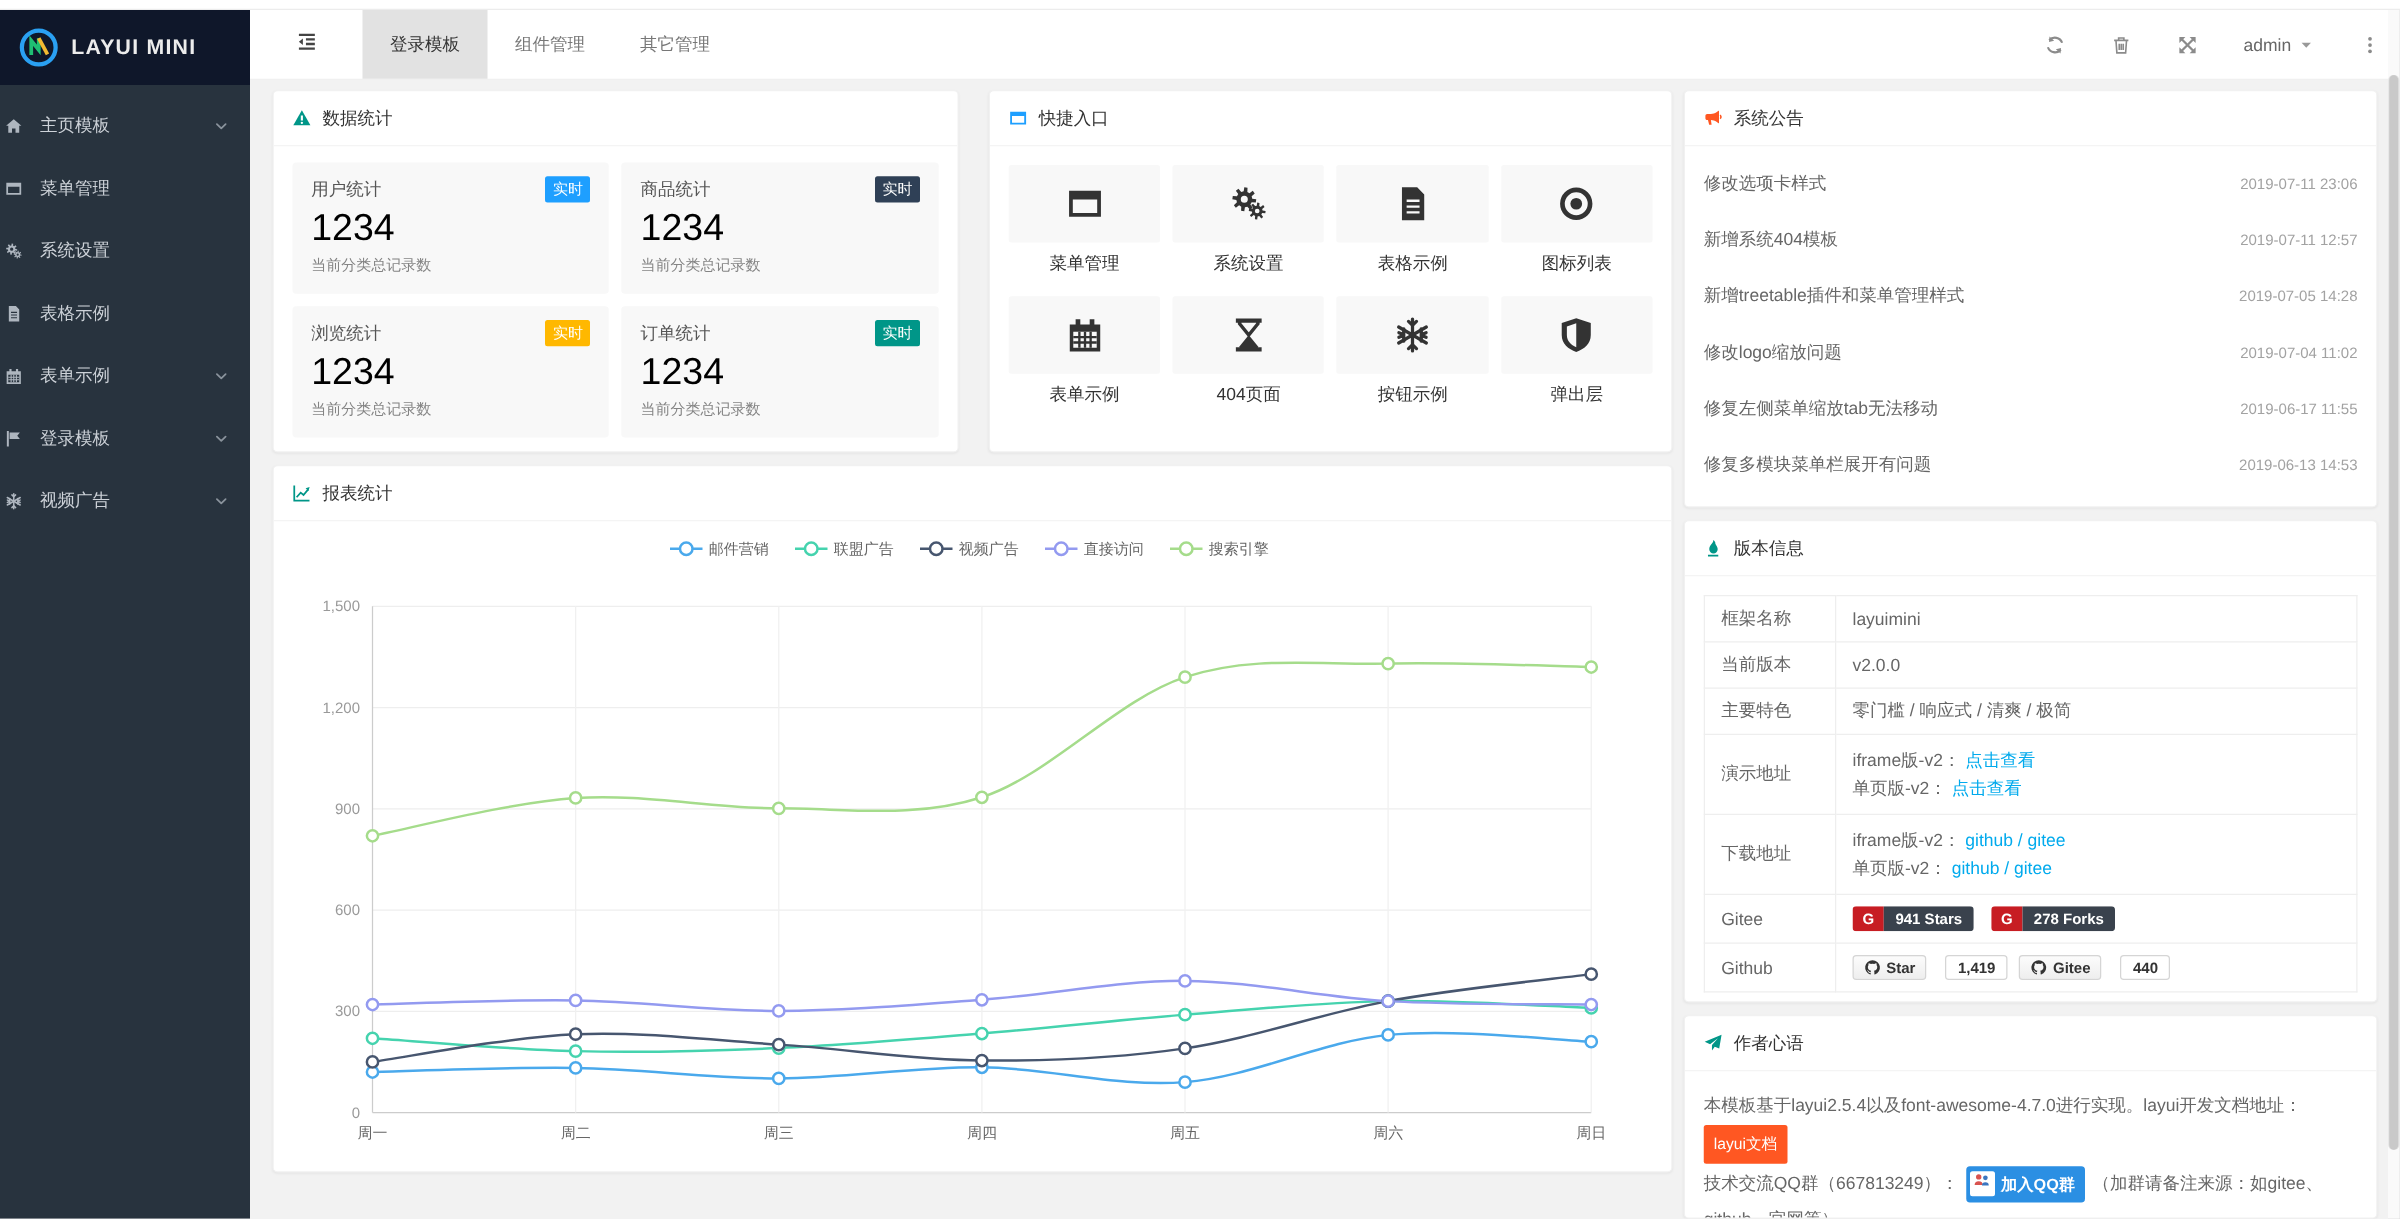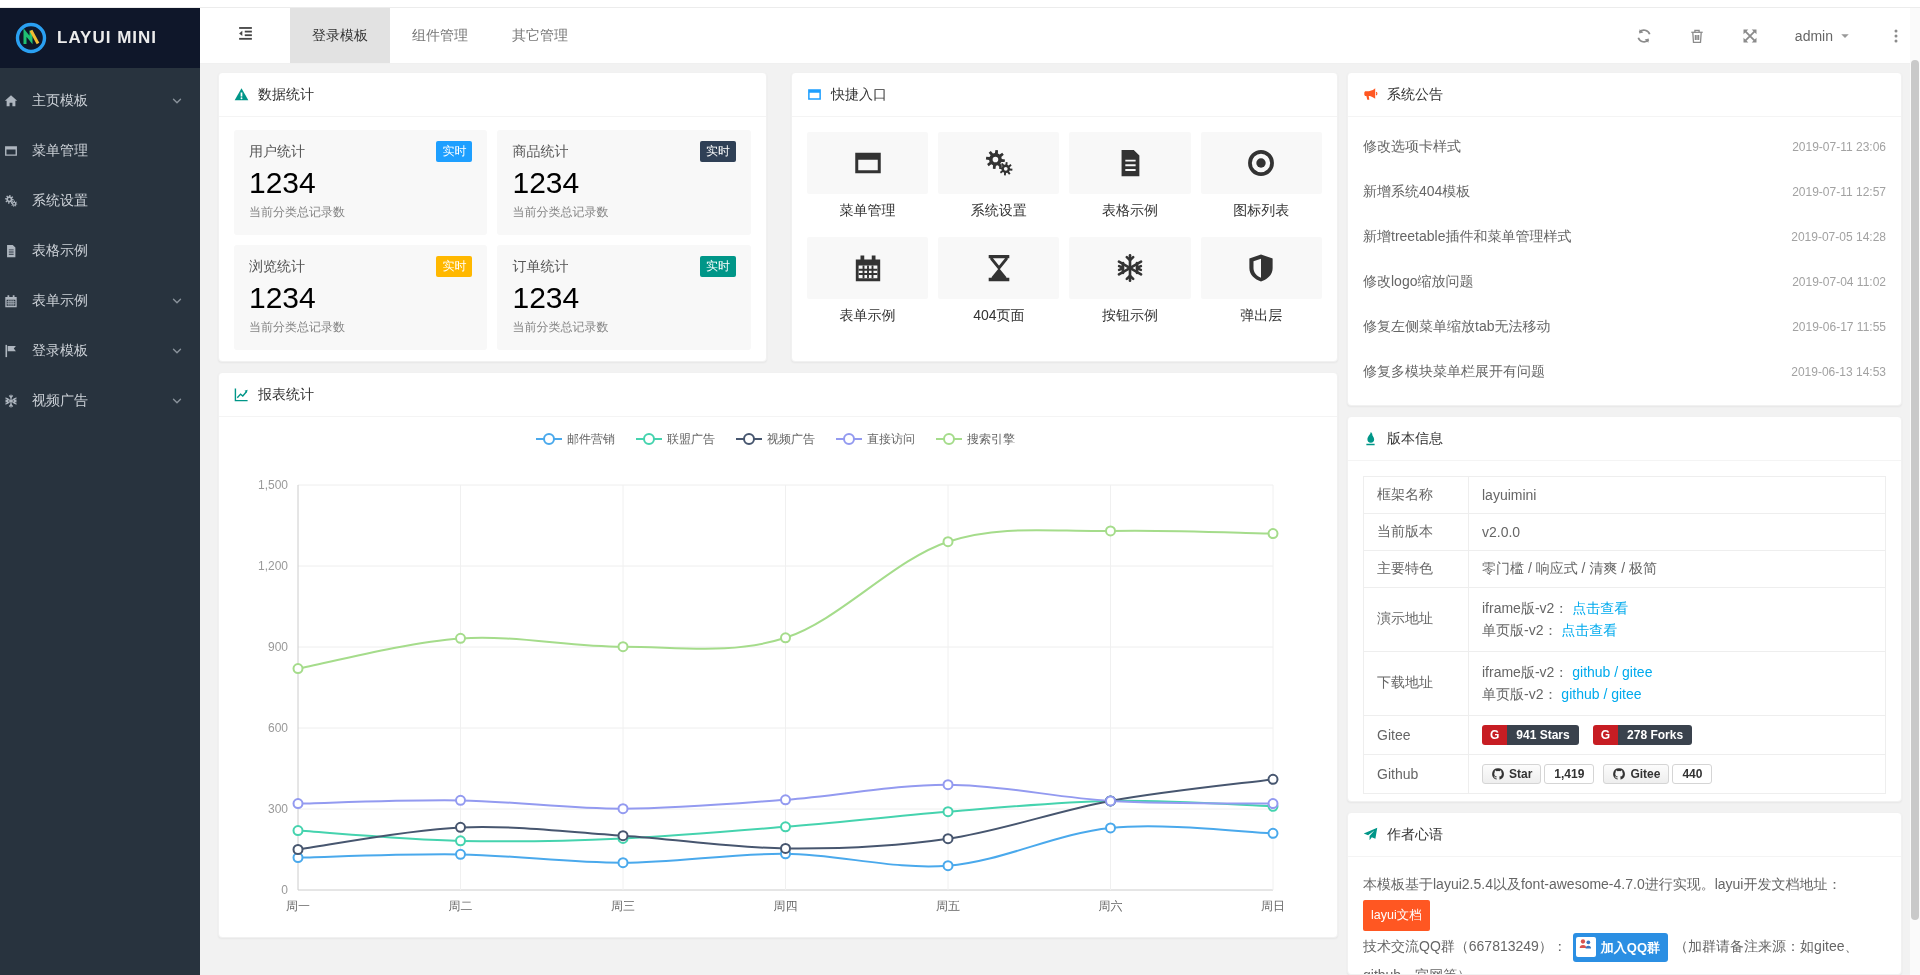--- a/index.html
+++ b/index.html
@@ -76,21 +76,21 @@
   #version-table td { border:1px solid #eee; font-size:14px; color:#666; padding:9px 13px; vertical-align:middle; }
   #version-table td.vlabel { width:105px; }
   .vlink { color:#01AAED; text-decoration:none; cursor:pointer; }
   .vline { line-height:1.6; }
   .gitee-badge { display:inline-flex; border-radius:3px; overflow:hidden; font-size:12px; font-weight:bold; margin-right:14px; cursor:pointer; vertical-align:middle; }
   .g-box { background:#c71d23; color:#fff; padding:3px 8px; }
   .g-text { background:#3a424d; color:#fff; padding:3px 9px; }
   .gh-btn { display:inline-flex; align-items:flex-start; gap:4px; background:linear-gradient(#fcfcfc,#eeeeee);
     border:1px solid #d5d5d5; border-radius:3px; padding:2px 8px; font-size:12px; font-weight:bold; color:#333; cursor:pointer; vertical-align:middle; }
   .gh-count { display:inline-block; border:1px solid #d5d5d5; border-radius:3px; background:#fff; padding:2px 9px;
-    font-size:12px; font-weight:bold; color:#333; margin-left:3px; margin-right:9px; cursor:pointer; vertical-align:middle; }
+    font-size:12px; font-weight:bold; color:#333; margin-left:15px; margin-right:9px; cursor:pointer; vertical-align:middle; }
 
   
   #panel-author { flex:1; }
   #author-body { padding:12px 15px; font-size:14px; color:#666; line-height:1.95; }
   #author-body p { margin:2px 0; }
   .doc-badge { display:inline-block; background:#FF5722; color:#fff; font-size:12.5px; padding:3px 8px; border-radius:2px; cursor:pointer; }
   .qq-btn { display:inline-flex; align-items:center; gap:5px; background:#2b8fe3; border-radius:3px; padding:2px 8px 2px 3px; margin:0 6px; cursor:pointer; vertical-align:middle; }
   .qq-ico-box { width:20px; height:20px; background:#fff; border-radius:2px; display:flex; align-items:center; justify-content:center; }
   .qq-btn b { color:#fff; font-size:13px; font-weight:bold; }
 

